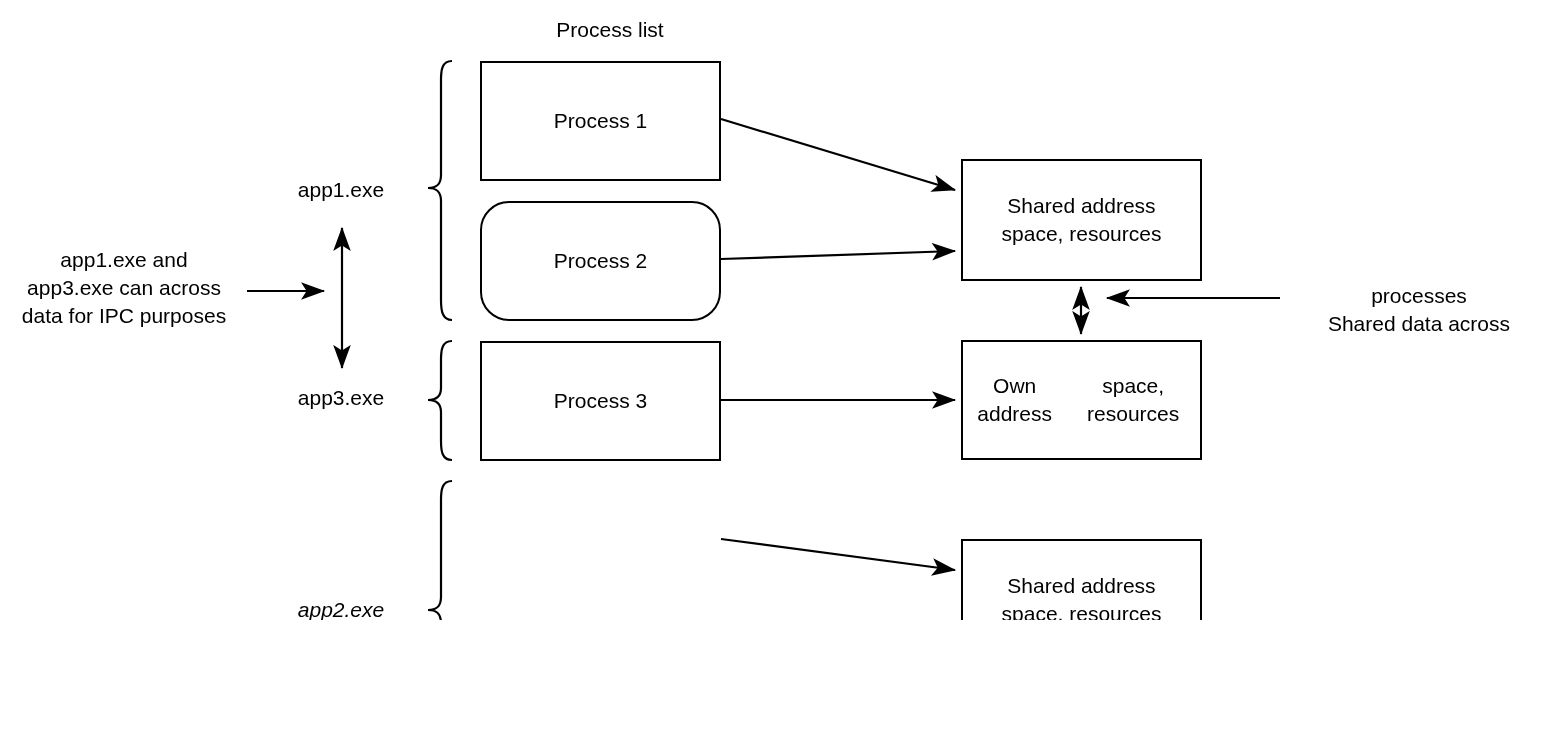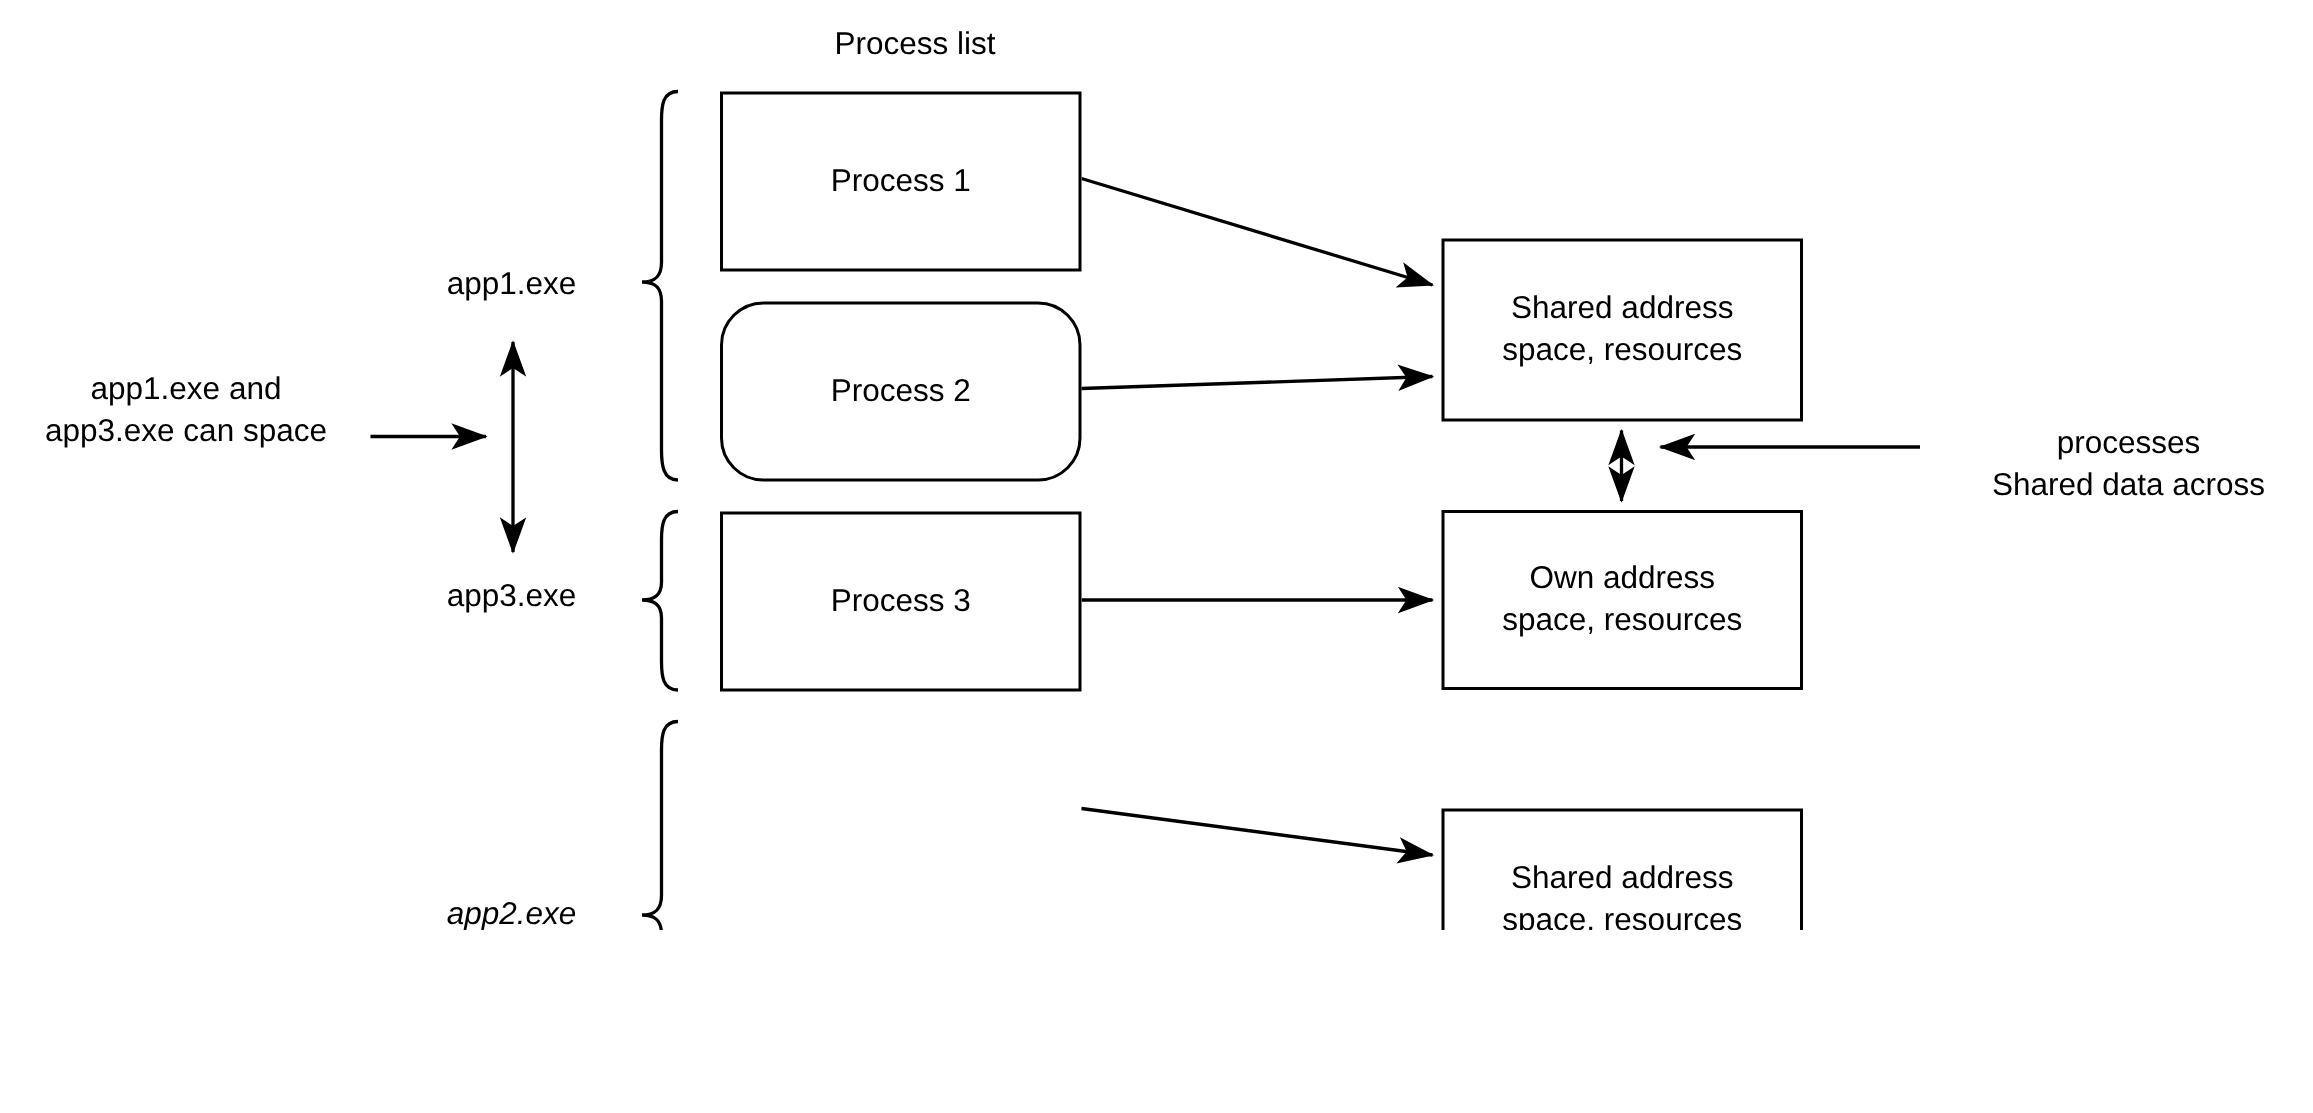--- a/index.html
+++ b/index.html
@@ -129,21 +129,21 @@
 
   <div class="node-box" style="left:480px; top:621px; width:241px; height:121px;">
     <span class="label-line">Process 5</span>
   </div>
 
   <div class="node-box" style="left:961px; top:159px; width:241px; height:122px; flex-direction:column;">
     <span class="label-line">Shared address</span>
     <span class="label-line">space, resources</span>
   </div>
 
-  <div class="node-box" style="left:961px; top:340px; width:241px; height:120px; flex-direction:column;">
+  <div class="node-box" style="left:961px; top:340px; width:241px; height:120px; flex-direction:row;">
     <span class="label-line">Own address</span>
     <span class="label-line">space, resources</span>
   </div>
 
   <div class="node-box" style="left:961px; top:539px; width:241px; height:121px; flex-direction:column;">
     <span class="label-line">Shared address</span>
     <span class="label-line">space, resources</span>
   </div>
 
   <div class="free-label" style="left:275px; top:176px; width:132px;">
@@ -153,21 +153,22 @@
   <div class="free-label" style="left:275px; top:384px; width:132px;">
     <span class="label-line">app3.exe</span>
   </div>
 
   <div class="free-label" style="left:275px; top:596px; width:132px;font-style:italic;">
     <span class="label-line">app2.exe</span>
   </div>
 
   <div class="free-label multiline" style="left:4px; top:246px; width:240px;">
     <span class="label-line">app1.exe and</span>
-    <span class="label-line">app3.exe can space</span>
+    <span class="label-line">app3.exe can across</span>
+    <span class="label-line">data for IPC purposes</span>
   </div>
 
   <div class="free-label multiline" style="left:1300px; top:282px; width:238px;">
     <span class="label-line">processes</span>
     <span class="label-line">Shared data across</span>
   </div>
 
 </div>
 
 </body></html>

